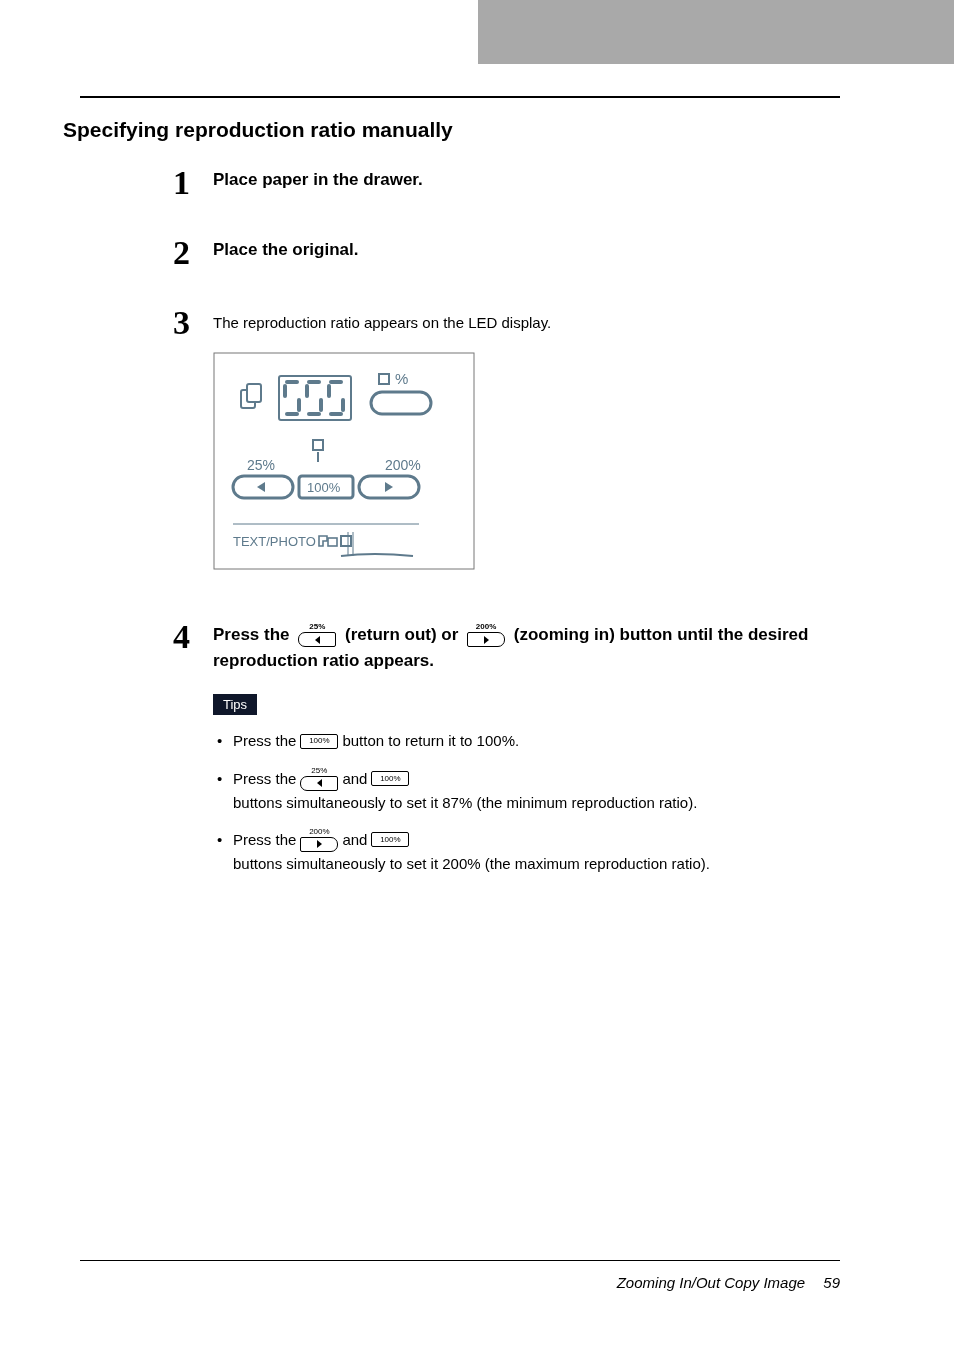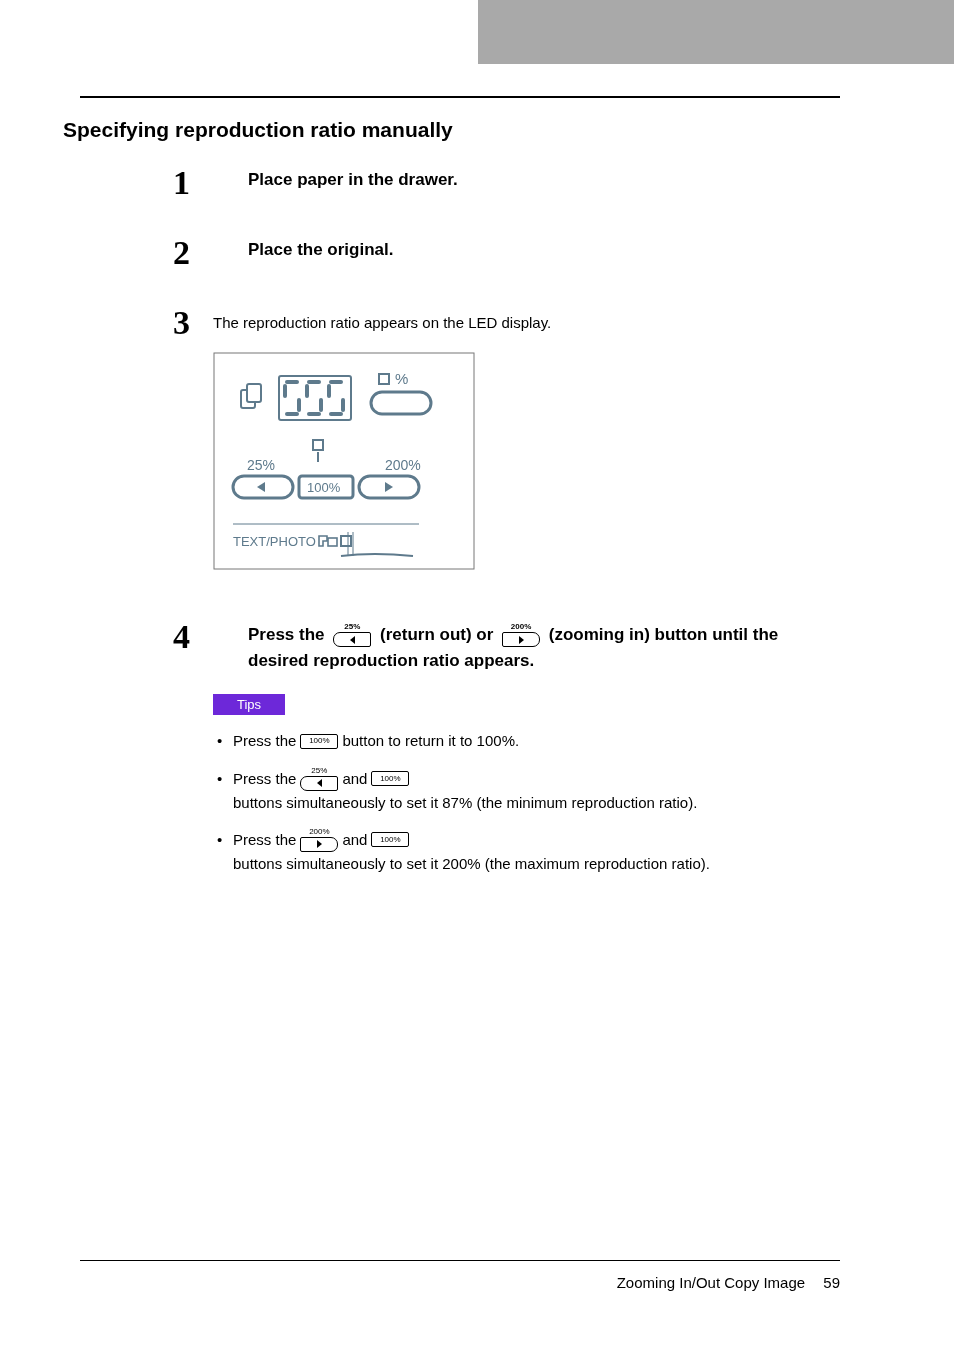--- a/index.html
+++ b/index.html
@@ -52,37 +52,36 @@
     line-height: 1;
   }
   .step-body {
     flex: 1;
     padding-top: 2px;
   }
   .step-title {
     font-size: 17px;
     font-weight: bold;
     line-height: 1.4;
-    margin-left: 35px;
   }
   .step-desc {
     font-size: 15px;
     line-height: 1.45;
     margin-top: 4px;
   }
   .panel-illus {
     margin-top: 18px;
     margin-bottom: 10px;
   }
   .tips-label {
     display: inline-block;
-    background: #6d28d9;
+    background: #0f172a;
     color: #fff;
     font-size: 13px;
-    padding: 3px 24px;
+    padding: 3px 10px;
     margin-top: 20px;
     margin-bottom: 14px;
   }
   .tips-list {
     list-style: none;
     margin-left: 0;
   }
   .tips-list li {
     font-size: 15px;
     line-height: 1.55;
@@ -132,20 +131,21 @@
     left: 80px;
     top: 1260px;
     width: 760px;
     border-top: 1px solid #000;
   }
   .footer {
     position: absolute;
     right: 114px;
     top: 1274px;
     font-size: 15px;
+    font-style: italic;
   }
   .footer .pnum { margin-left: 14px; }
 </style>
 </head>
 <body>
 
 <div class="header-block"></div>
 <div class="hr-top"></div>
 
 <div class="content">

